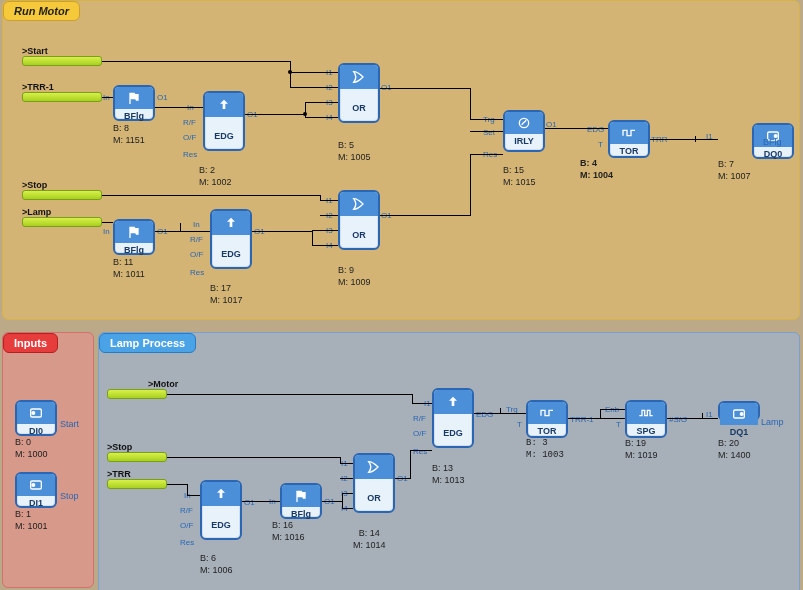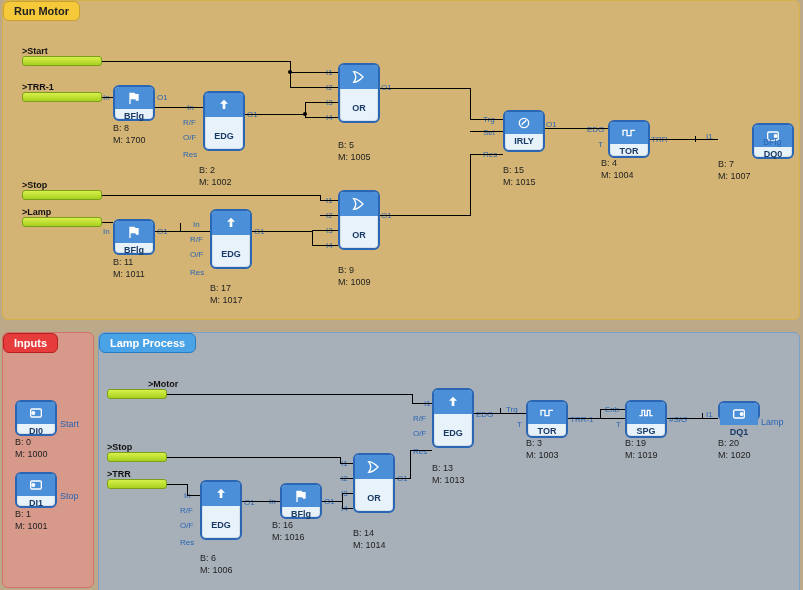--- a/index.html
+++ b/index.html
@@ -24,21 +24,21 @@
     border-radius: 6px;
     font-size: 11px;
     font-weight: bold;
     color: #222;
   }
   .region.run-motor {
     left: 2px; top: 0; width: 798px; height: 320px;
     background: radial-gradient(circle, rgba(120,100,40,0.4) 0.5px, transparent 0.5px) 0 0 / 8px 8px, rgba(230,190,100,0.55);
     border: 1px solid #d6b24a;
   }
-  .region.run-motor .region-header { background: #f5c93a; border:1px solid #caa030;}
+  .region.run-motor .region-header { background: #f5c93a; border:1px solid #caa030;font-style:italic;}
   .region.inputs {
     left: 2px; top: 332px; width: 92px; height: 256px;
     background: radial-gradient(circle, rgba(160,60,60,0.4) 0.5px, transparent 0.5px) 0 0 / 8px 8px, rgba(235,140,140,0.55);
     border:1px solid #d37070;
   }
   .region.inputs .region-header { background: #e73c3c; color:#fff; border:1px solid #b32020;}
   .region.lamp {
     left: 98px; top: 332px; width: 702px; height: 312px;
     background: radial-gradient(circle, rgba(80,110,170,0.4) 0.5px, transparent 0.5px) 0 0 / 8px 8px, rgba(150,180,225,0.55);
     border:1px solid #7aa0d0;
@@ -129,21 +129,21 @@
 
 <div class="blk" style="left:113px; top:85px; height:36px;">
   <div class="icon-bar">
       <svg viewBox="0 0 24 24" fill="#fff">
         <path d="M5 3v18h2v-7h7l1 2h4V6h-5l-1-2H5z"></path>
       </svg>
     </div>
   <div class="label">BFlg</div>
 </div>
 <div class="meta" style="left:113px; top:123px;">
-  <span>B: 8</span><br><span>M: 1700</span>
+  <span>B: 8</span><br><span>M: 1151</span>
 </div>
 <div class="port" style="left:103px; top:93px;">In</div>
 <div class="port" style="left:157px; top:93px;">O1</div>
 
 <div class="blk tall" style="left:203px; top:91px;">
   <div class="icon-bar">
       <svg viewBox="0 0 24 24" fill="#fff">
         <path d="M12 4l6 6h-4v8h-4v-8H6z"></path>
       </svg>
     </div>
@@ -193,21 +193,21 @@
 <div class="port" style="left:546px; top:120px;">O1</div>
 
 <div class="blk" style="left:608px; top:120px; height:38px;">
   <div class="icon-bar">
       <svg viewBox="0 0 24 24" fill="none" stroke="#fff" stroke-width="2">
         <path d="M3 16v-8h6v8h6v-8h6"></path>
       </svg>
     </div>
   <div class="label">TOR</div>
 </div>
-<div class="meta" style="left:601px; top:158px;">
+<div class="meta" style="left:580px; top:158px;font-weight:bold;">
   <span>B: 4</span><br><span>M: 1004</span>
 </div>
 <div class="port" style="left:587px; top:125px;">EDG</div>
 <div class="port" style="left:598px; top:140px;">T</div>
 <div class="port" style="left:651px; top:135px;">TRR</div>
 
 <div class="blk" style="left:718px; top:123px; height:36px;margin-left:34px;">
   <div class="icon-bar">
       <svg viewBox="0 0 24 24" fill="none" stroke="#fff" stroke-width="2">
         <rect x="4" y="6" width="16" height="12" rx="2"></rect>
@@ -333,21 +333,21 @@
 <div class="port" style="left:476px; top:410px;">EDG</div>
 
 <div class="blk" style="left:526px; top:400px; height:38px;">
   <div class="icon-bar">
       <svg viewBox="0 0 24 24" fill="none" stroke="#fff" stroke-width="2">
         <path d="M3 16v-8h6v8h6v-8h6"></path>
       </svg>
     </div>
   <div class="label">TOR</div>
 </div>
-<div class="meta" style="left:526px; top:438px;">
+<div class="meta" style="left:526px; top:438px;font-family:Liberation Mono, monospace;">
   <span>B: 3</span><br><span>M: 1003</span>
 </div>
 <div class="port" style="left:506px; top:405px;">Trg</div>
 <div class="port" style="left:517px; top:420px;">T</div>
 <div class="port" style="left:570px; top:415px;">TRR-1</div>
 
 <div class="blk" style="left:625px; top:400px; height:38px;">
   <div class="icon-bar">
       <svg viewBox="0 0 24 24" fill="none" stroke="#fff" stroke-width="2">
         <path d="M2 16h4v-8h4v8h4v-8h4v8h4"></path>
@@ -365,21 +365,21 @@
 <div class="blk" style="left:718px; top:401px; height:20px;">
   <div class="icon-bar">
       <svg viewBox="0 0 24 24" fill="none" stroke="#fff" stroke-width="2">
         <rect x="4" y="6" width="16" height="12" rx="2"></rect>
         <circle cx="16" cy="12" r="2" fill="#fff"></circle>
       </svg>
     </div>
   <div class="label">DQ1</div>
 </div>
 <div class="meta" style="left:718px; top:438px;">
-  <span>B: 20</span><br><span>M: 1020</span>
+  <span>B: 20</span><br><span>M: 1400</span>
 </div>
 <div class="port" style="left:706px; top:410px;">I1</div>
 <div class="out-label" style="left:761px; top:417px;">Lamp</div>
 
 <div class="blk tall" style="left:200px; top:480px;">
   <div class="icon-bar">
       <svg viewBox="0 0 24 24" fill="#fff">
         <path d="M12 4l6 6h-4v8h-4v-8H6z"></path>
       </svg>
     </div>
@@ -409,21 +409,21 @@
 <div class="port" style="left:324px; top:497px;">O1</div>
 
 <div class="blk tall" style="left:353px; top:453px;">
   <div class="icon-bar">
       <svg viewBox="0 0 24 24" fill="none" stroke="#fff" stroke-width="2">
         <path d="M4 4c6 0 10 4 14 8-4 4-8 8-14 8 4-5 4-11 0-16z"></path>
       </svg>
     </div>
   <div class="label">OR</div>
 </div>
-<div class="meta" style="left:353px; top:528px;">
+<div class="meta" style="left:353px; top:528px;text-align:center;">
   <span>B: 14</span><br><span>M: 1014</span>
 </div>
 <div class="port" style="left:341px; top:459px;">I1</div>
 <div class="port" style="left:341px; top:474px;">I2</div>
 <div class="port" style="left:341px; top:489px;">I3</div>
 <div class="port" style="left:341px; top:504px;">I4</div>
 <div class="port" style="left:397px; top:474px;">O1</div>
 
 <div class="wire h" style="left:102px; top:61px; width:188px;"></div>
 <div class="wire v" style="left:290px; top:61px; height:27px;"></div>

